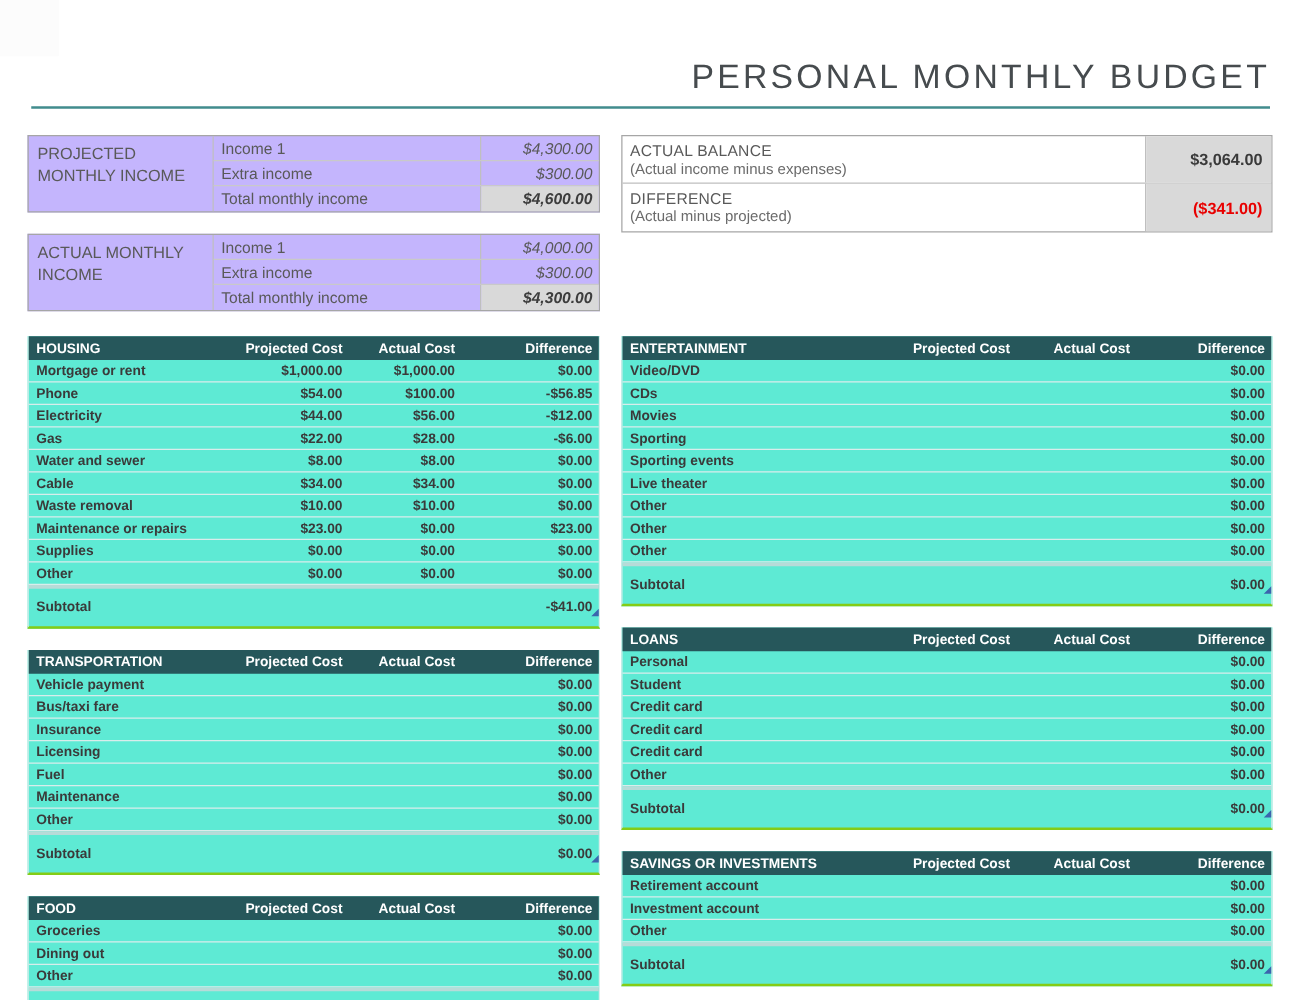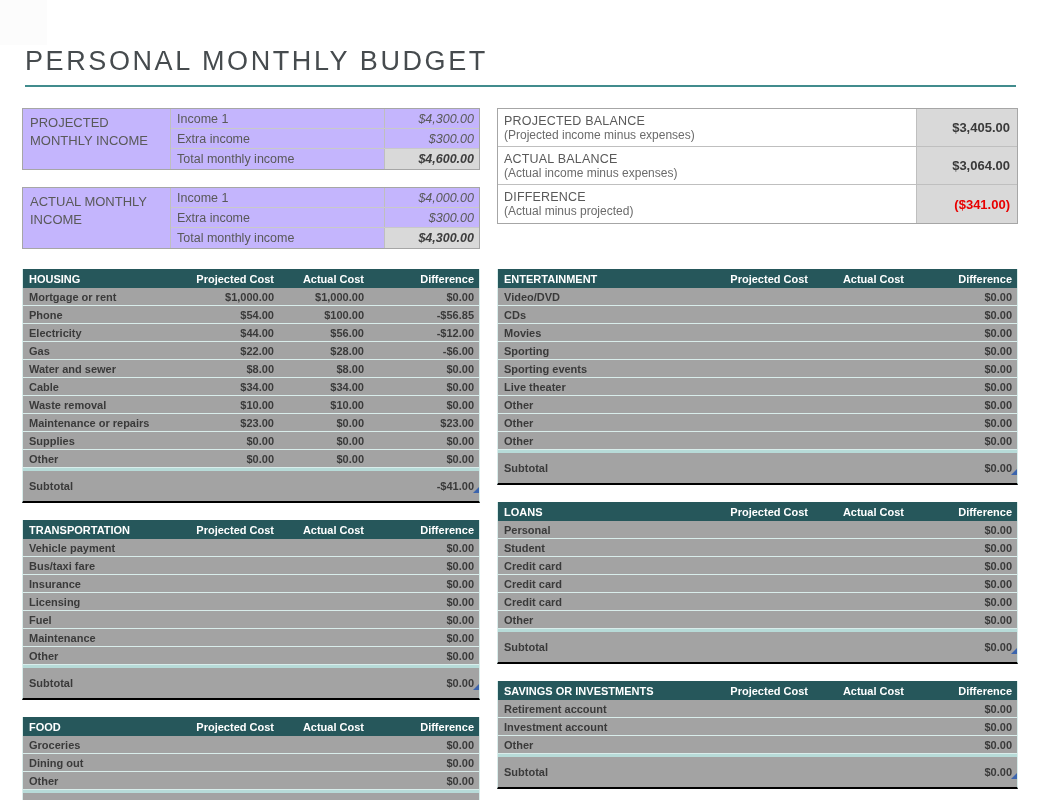--- a/index.html
+++ b/index.html
@@ -3,21 +3,21 @@
 <meta charset="utf-8">
 <style>
   * { box-sizing: border-box; margin: 0; padding: 0; }
   html,body { width: 1038px; height: 800px; background: #ffffff;
     font-family: "Liberation Sans", sans-serif; overflow: hidden; position: relative; }
 
   .corner-artifact { position: absolute; left: 0; top: 0; width: 47px; height: 45px; background: #fcfcfc; }
 
   
   .title { margin: 46px 22px 0 25px; font-size: 27px; font-weight: 400;
-    letter-spacing: 2.6px; color: #464b4e; }
+    letter-spacing: 2.6px; color: #464b4e; text-align: right; }
   .title-rule { margin: 8px 22px 0 25px; border-bottom: 2px solid #418c8d; }
 
   
   .top-grid { display: flex; gap: 17px; margin: 21px 20px 0 22px; }
   .top-left  { width: 458px; }
   .top-right { width: 521px; }
 
   
   .inc { display: flex; border: 1px solid #a6a6a6; background: #c4b5fd; }
   .inc + .inc { margin-top: 17px; }
@@ -43,21 +43,21 @@
   .sum-val { width: 100px; background: #d9d9d9; display: flex; align-items: center;
     justify-content: flex-end; padding: 0 7px; font-weight: bold; font-size: 13px; color: #3a3a3a; }
   .sum-val.neg { color: #e80000; }
 
   
   .tables-grid { display: flex; gap: 17px; margin: 20px 20px 0 22px; }
   .tcol-left { width: 458px; }
   .tcol-right { width: 521px; }
 
   .xt { margin-bottom: 17px; border-left: 1px solid #d9edeb; border-right: 1px solid #d9edeb;
-    border-bottom: 2px solid #000000; background: #a3a3a3; }
+    border-bottom: 2px solid #84cc16; background: #5eead4; }
   .thead { display: flex; align-items: center; height: 19px; background: #26575b;
     color: #ffffff; font-weight: bold; font-size: 11px; }
   .trow { display: flex; align-items: center; height: 18px; border-bottom: 1.5px solid #d9edeb;
     font-size: 11px; font-weight: bold; color: #3a3a3a; }
   .trow.subtotal { height: 33px; border-top: 3px solid #b7dbd8; border-bottom: none; justify-content: center; }
   .item { flex: 1; padding-left: 6px; white-space: nowrap; overflow: hidden; }
   .num { width: 100px; text-align: right; padding-right: 5px; position: relative; }
   .num.c1 { width: 112px; }
   .num.c2 { width: 90px; }
   .num.c3 { width: 110px; }
@@ -113,27 +113,20 @@
         </div>
       </div>
     </div>
 
   </div>
 
   <div class="top-right">
     <div class="sum" id="summary-table">
         <div class="sum-row">
           <div class="sum-text">
-            <span class="sum-title">PROJECTED BALANCE</span>
-            <span class="sum-sub">(Projected income minus expenses)</span>
-          </div>
-          <span class="sum-val">$3,405.00</span>
-        </div>
-        <div class="sum-row">
-          <div class="sum-text">
             <span class="sum-title">ACTUAL BALANCE</span>
             <span class="sum-sub">(Actual income minus expenses)</span>
           </div>
           <span class="sum-val">$3,064.00</span>
         </div>
         <div class="sum-row">
           <div class="sum-text">
             <span class="sum-title">DIFFERENCE</span>
             <span class="sum-sub">(Actual minus projected)</span>
           </div>

